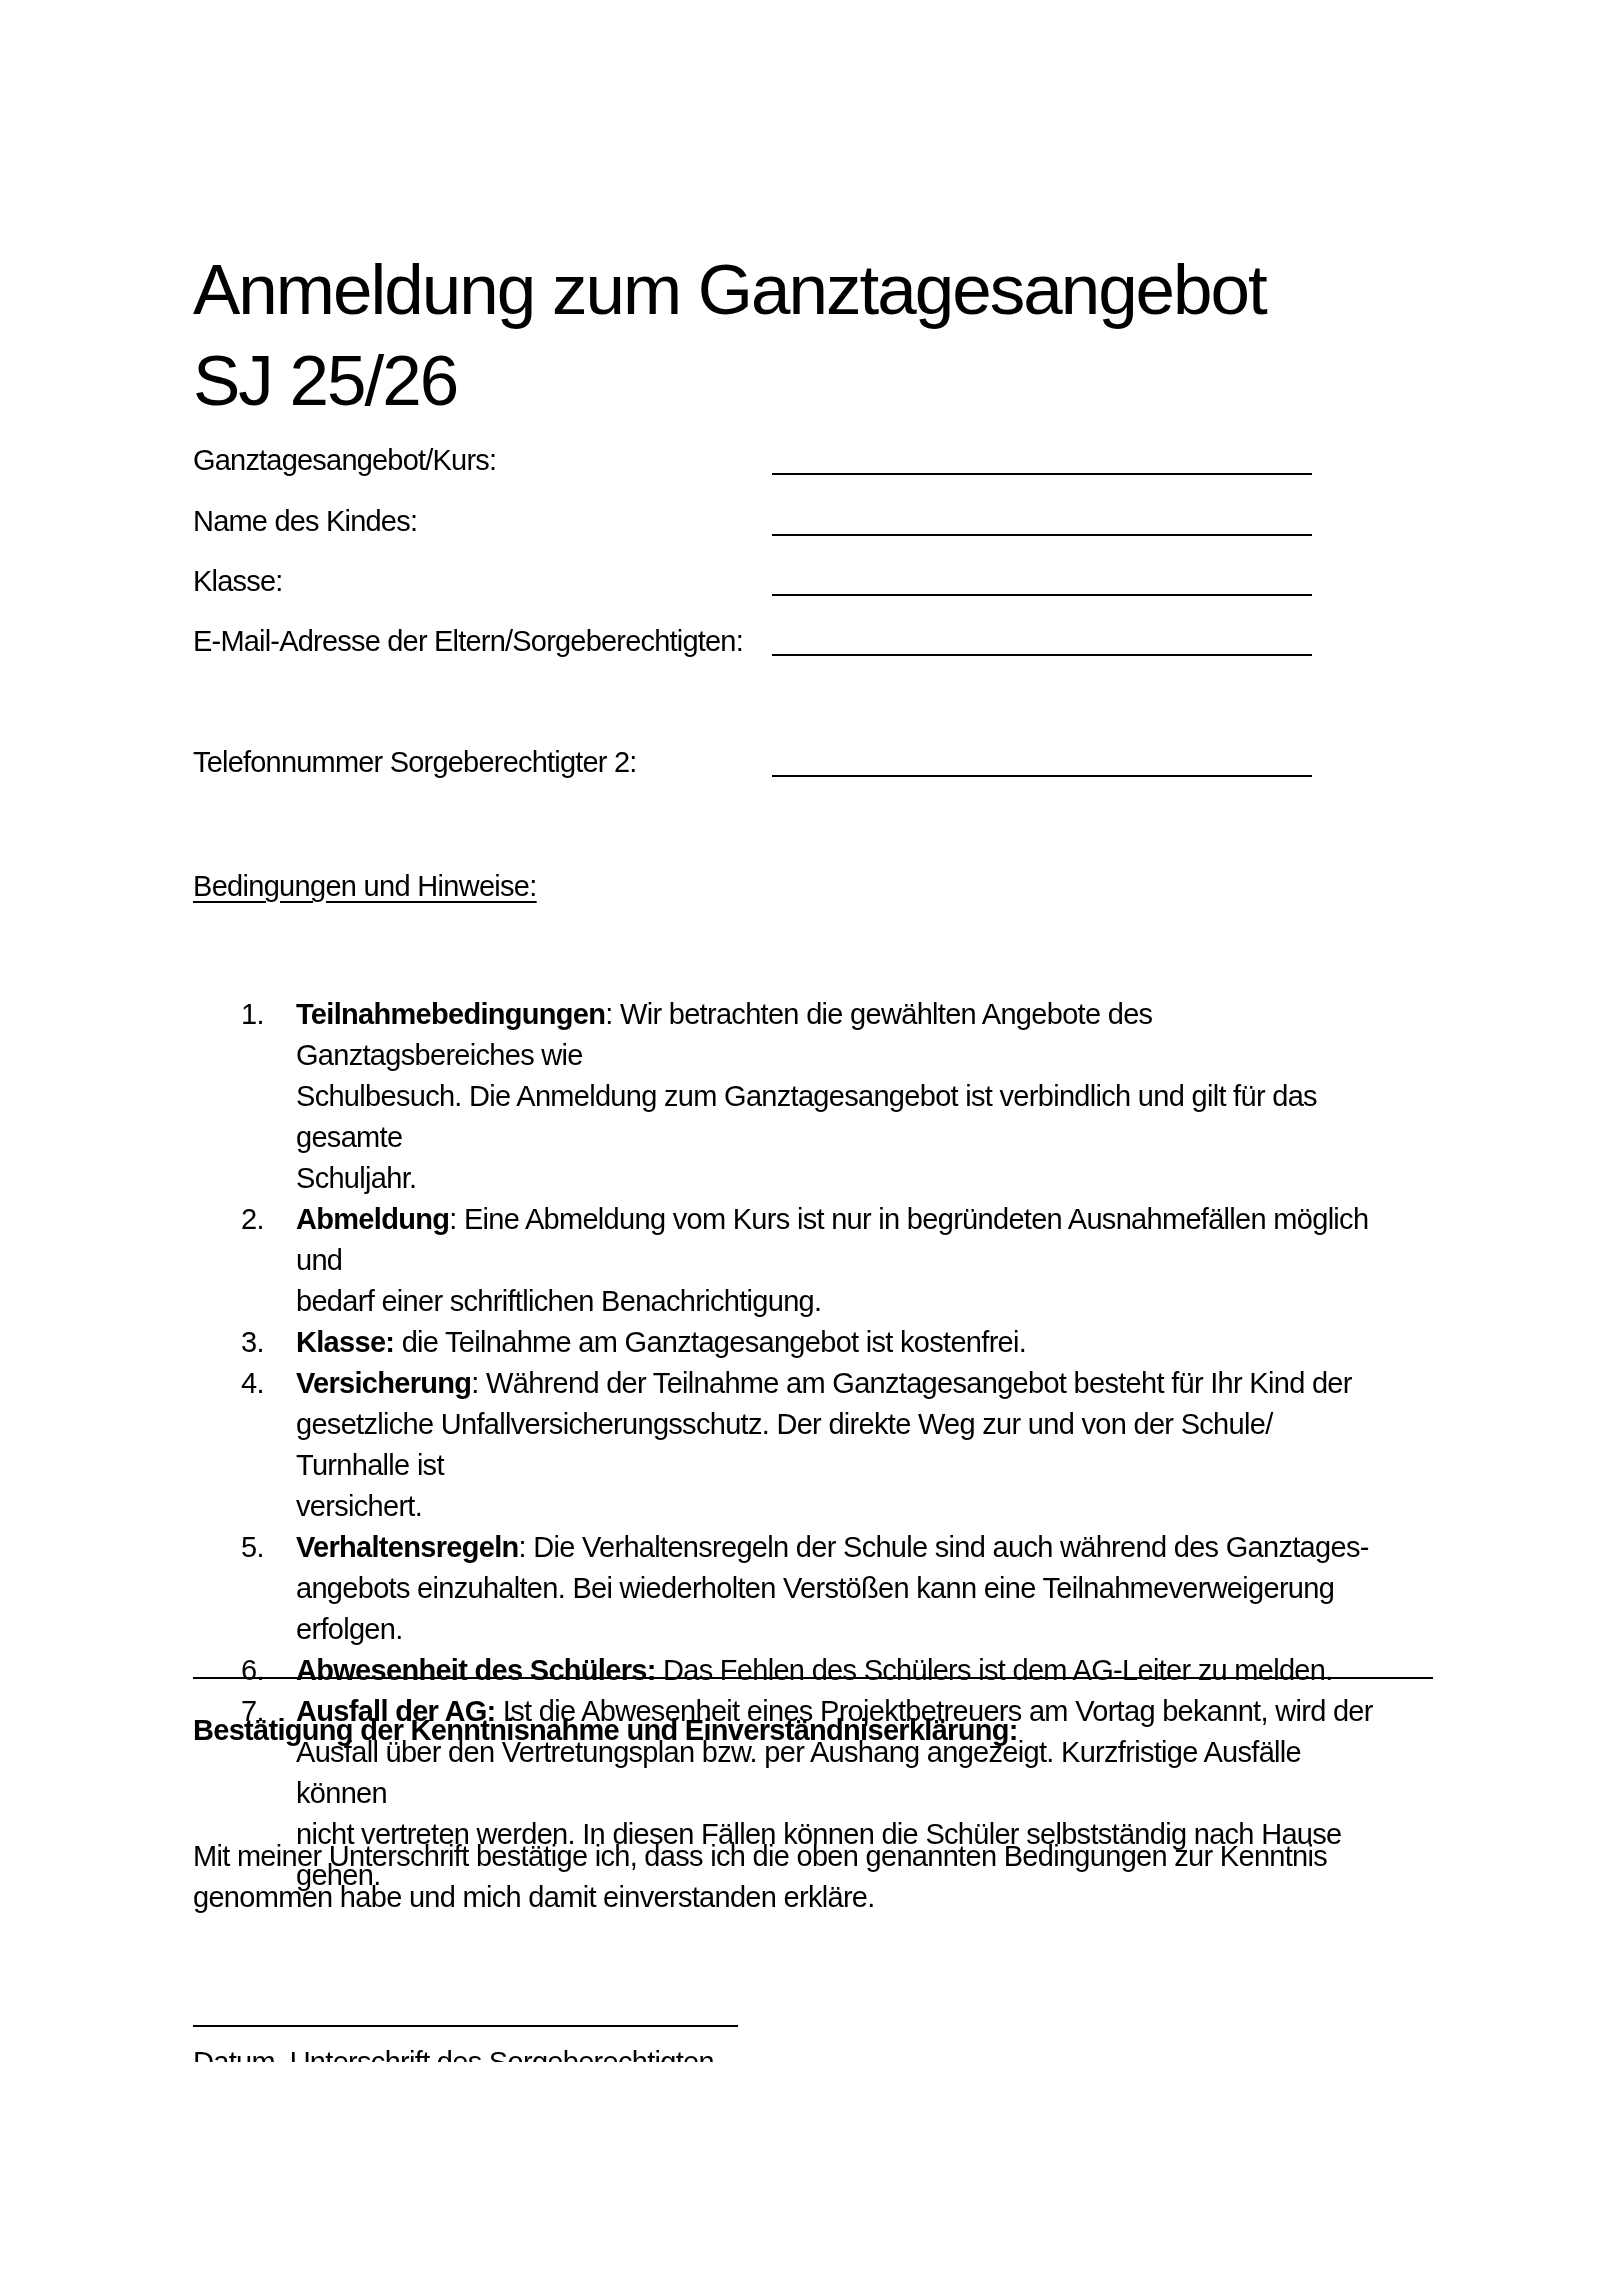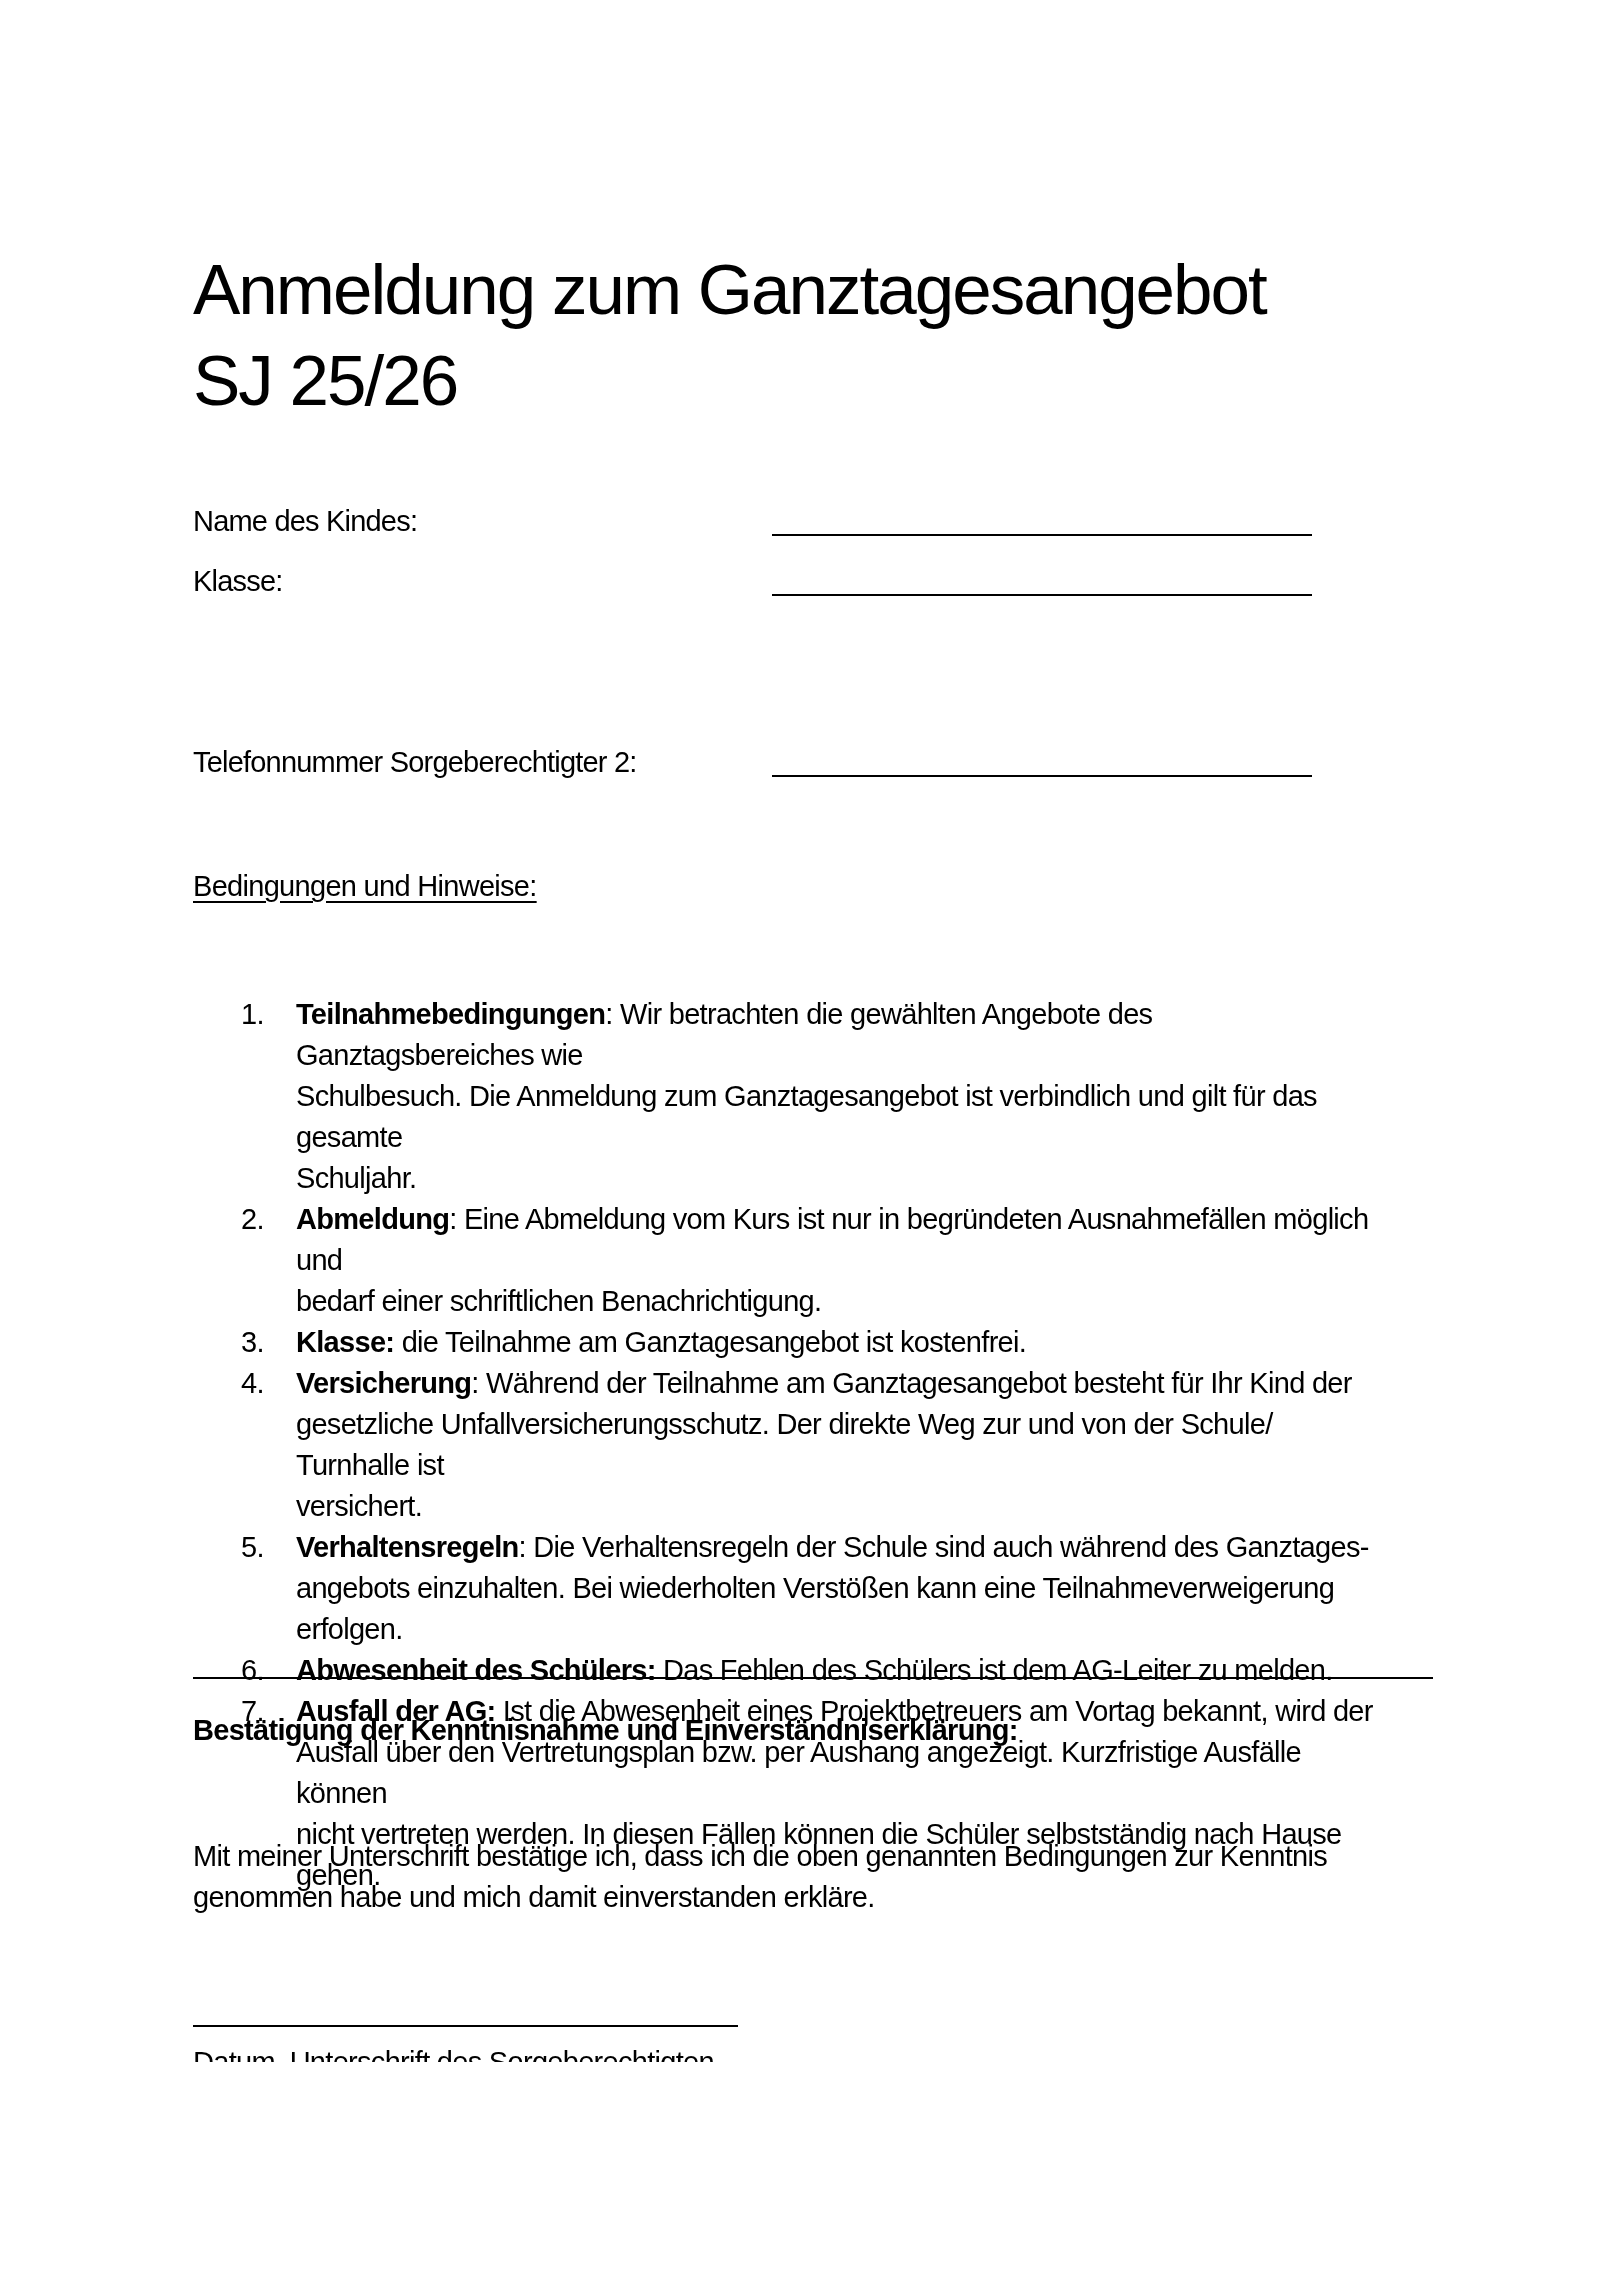--- a/index.html
+++ b/index.html
@@ -120,26 +120,34 @@
   }
 </style>
 </head>
 <body>
 
 <div class="page">
 
   <h1 class="doc-title">Anmeldung zum Ganztagesangebot
 SJ 25/26</h1>
 
+  <div class="form-row" style="top:443px">
+    <span class="form-label">Ganztagesangebot/Kurs:</span>
+    <div class="fill-line"></div>
+  </div>
   <div class="form-row" style="top:504px">
     <span class="form-label">Name des Kindes:</span>
     <div class="fill-line"></div>
   </div>
   <div class="form-row" style="top:564px">
     <span class="form-label">Klasse:</span>
+    <div class="fill-line"></div>
+  </div>
+  <div class="form-row" style="top:624px">
+    <span class="form-label">E-Mail-Adresse der Eltern/Sorgeberechtigten:</span>
     <div class="fill-line"></div>
   </div>
   <div class="form-row" style="top:745px">
     <span class="form-label">Telefonnummer Sorgeberechtigter 2:</span>
     <div class="fill-line"></div>
   </div>
 
   <div class="cond-heading">Bedingungen und Hinweise:</div>
 
   <div class="cond-list">

